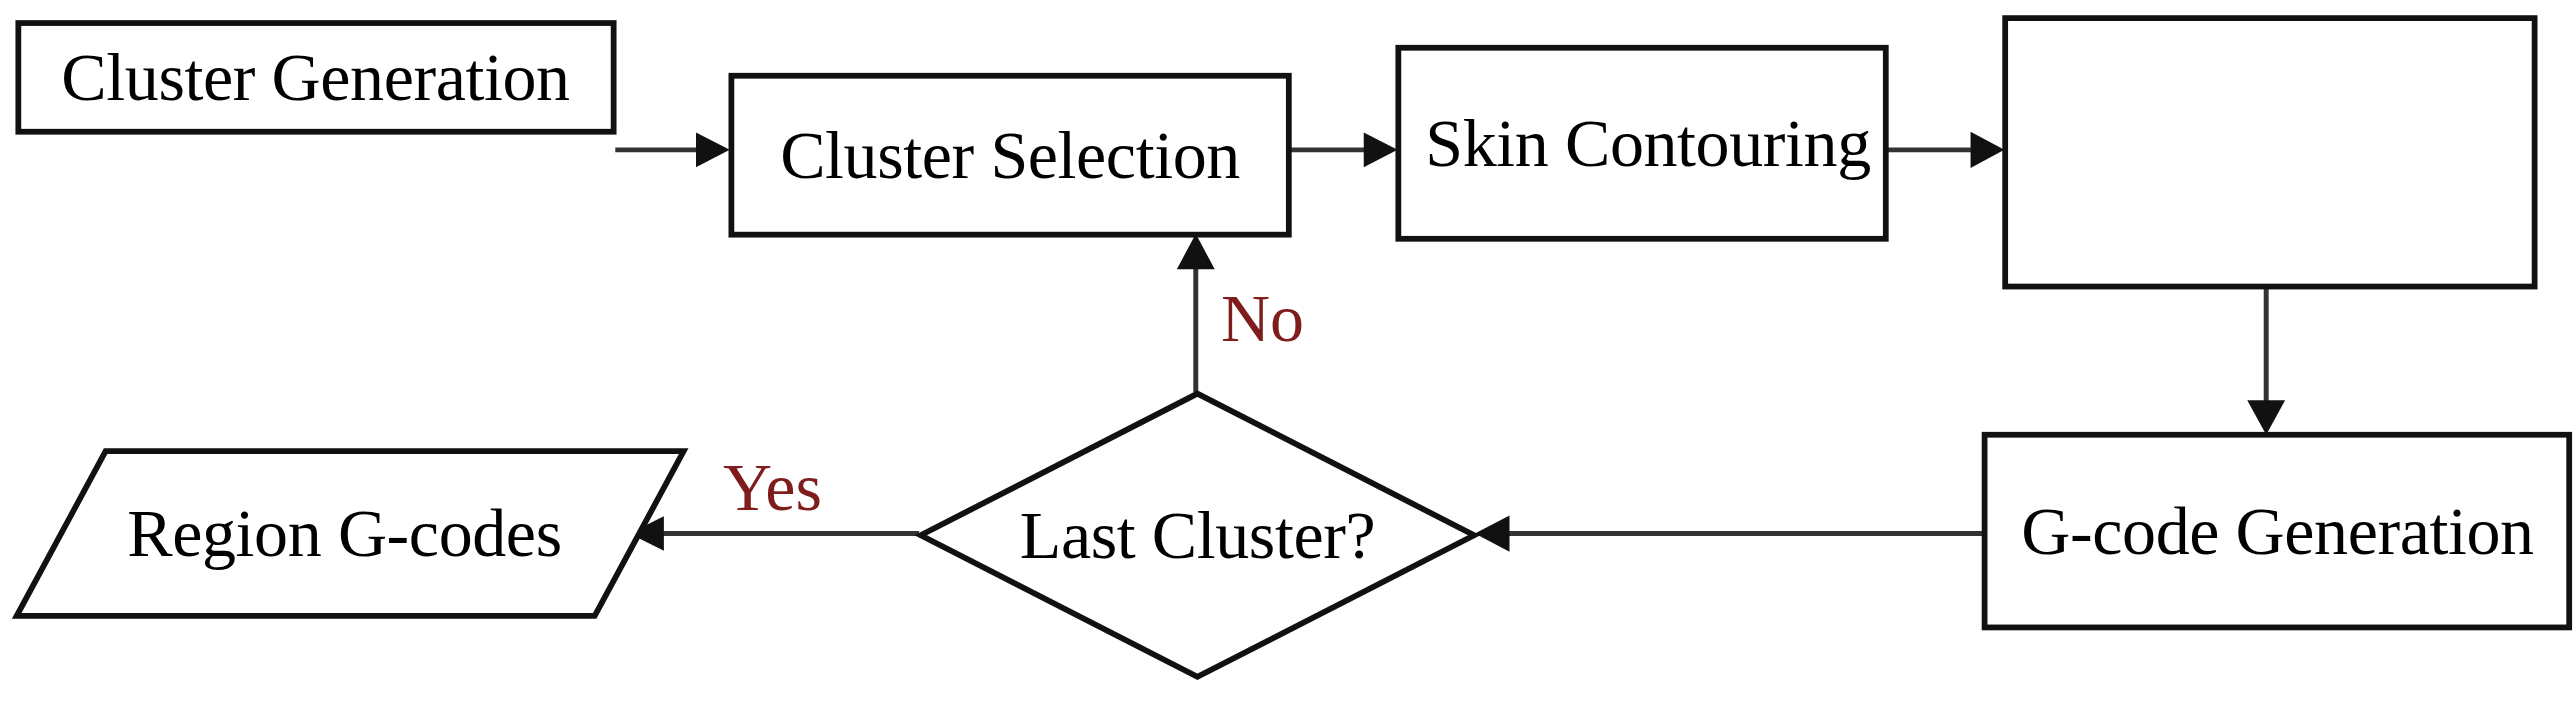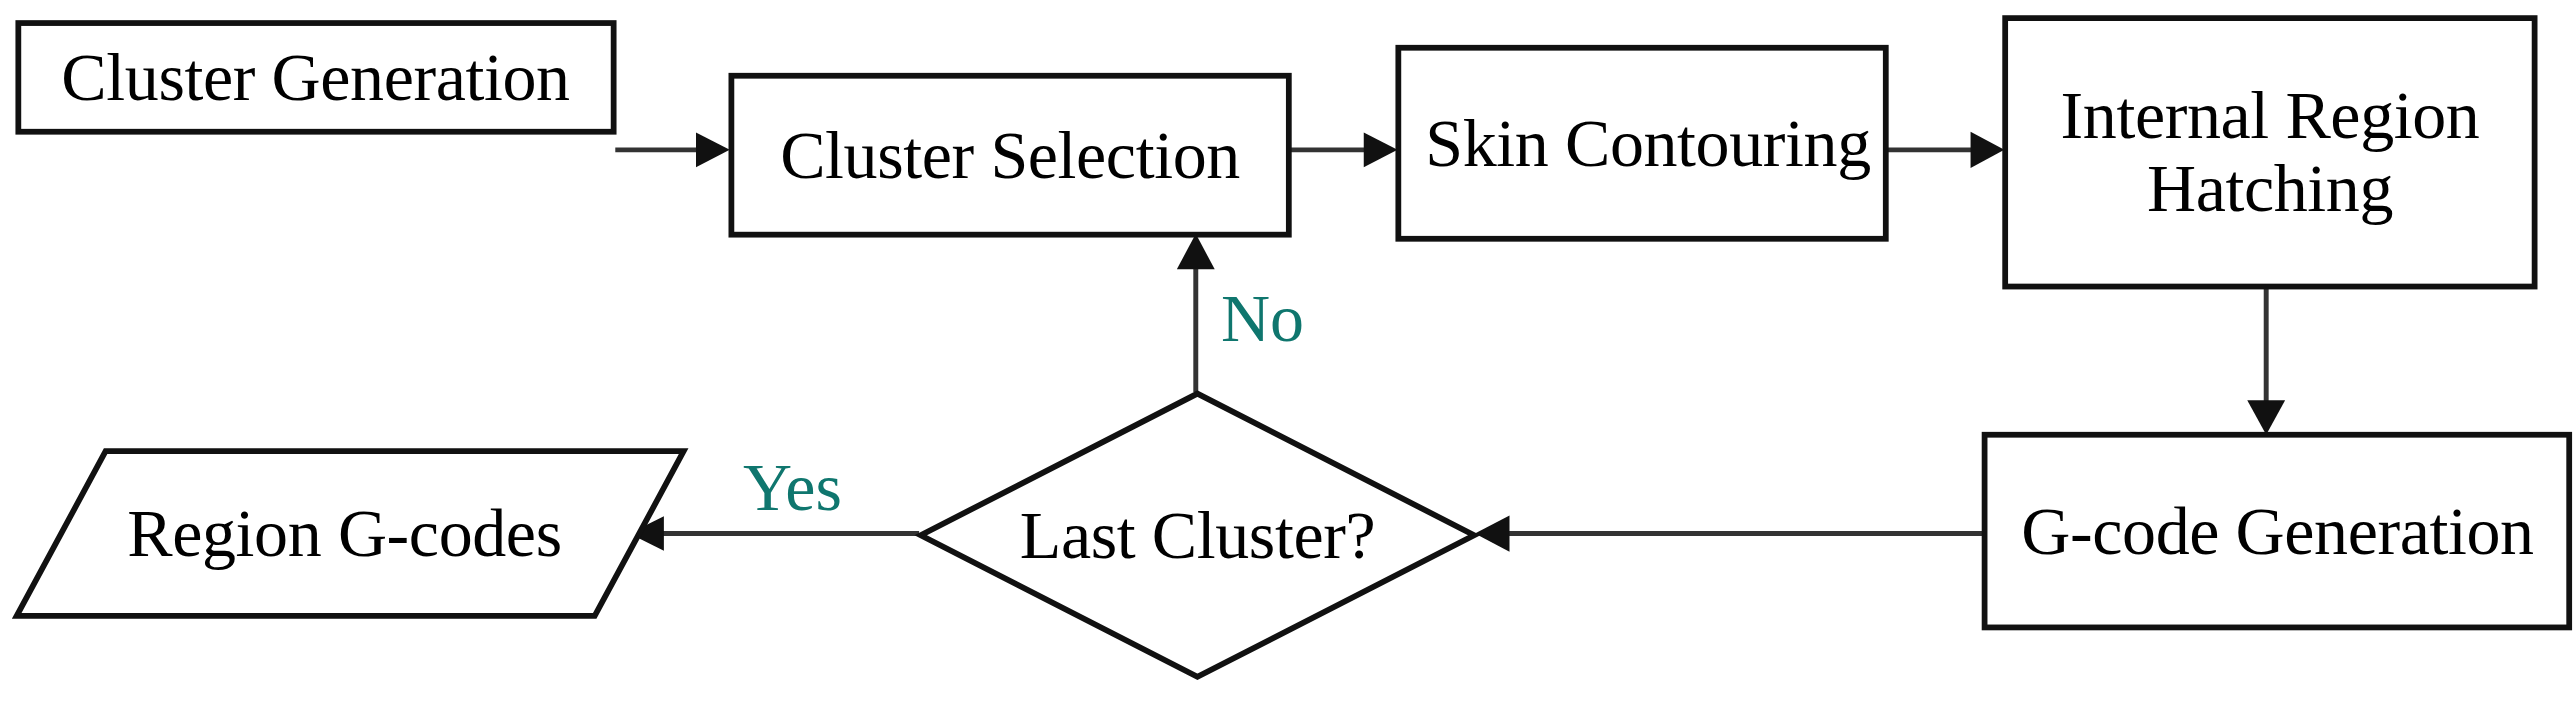--- a/index.html
+++ b/index.html
@@ -47,21 +47,21 @@
     color: #000000;
     font-family: "Liberation Serif", "DejaVu Serif", serif;
     font-size: 68px;
     line-height: 1.08;
     white-space: pre-line;
     letter-spacing: -0.4px;
     pointer-events: none;
   }
   .edge-label {
     position: absolute;
-    color: #0f766e;
+    color: #7f1d1d;
     font-family: "Liberation Serif", "DejaVu Serif", serif;
     font-size: 68px;
     line-height: 1;
     white-space: nowrap;
   }
 </style>
 </head>
 <body>
 
 <div id="canvas">
@@ -118,27 +118,25 @@
     <polygon class="node-shape" points="128,548 830,548 722,748 20,748"></polygon>
 
   </svg>
 
   <div class="node-label" style="left:18px; top:23px; width:595px; height:109px;">Cluster Generation</div>
 
   <div class="node-label" style="left:731px; top:76px; width:558px; height:159px;text-align:center;">Cluster Selection</div>
 
   <div class="node-label" style="left:1404px; top:48px; width:488px; height:191px;">Skin Contouring</div>
 
-  <div class="node-label" style="left:2005px; top:18px; width:530px; height:268px;">Internal Region
-Hatching</div>
 
   <div class="node-label" style="left:921px; top:394px; width:553px; height:283px;">Last Cluster?</div>
 
   <div class="node-label" style="left:1985px; top:435px; width:585px; height:193px;">G-code Generation</div>
 
   <div class="node-label" style="left:15px; top:451px; width:659px; height:165px;">Region G-codes</div>
 
   <div class="edge-label" style="left:1221px; top:284px;">No</div>
 
-  <div class="edge-label" style="left:723px; top:453px;margin-left:20px;">Yes</div>
+  <div class="edge-label" style="left:723px; top:453px;">Yes</div>
 
 </div>
 
 
 </body></html>

